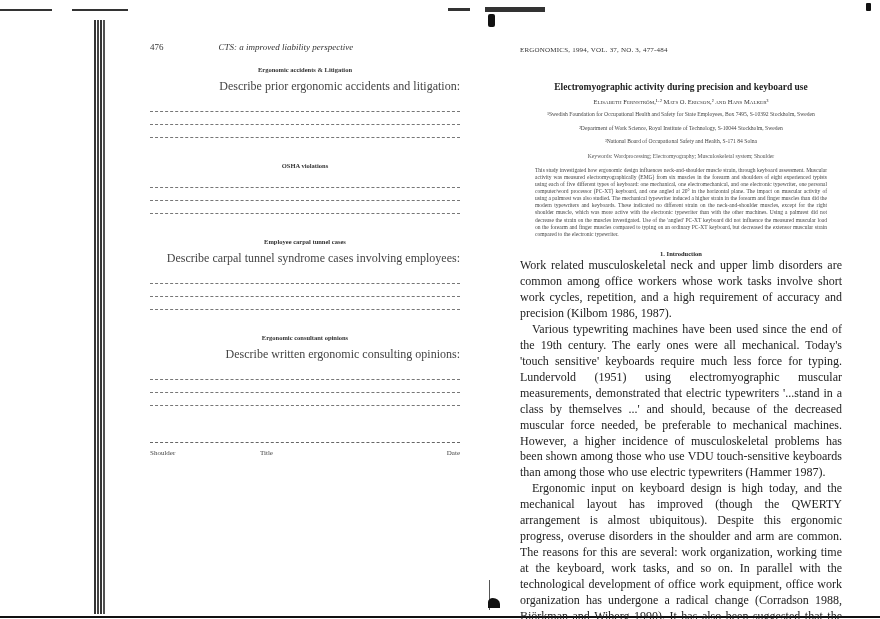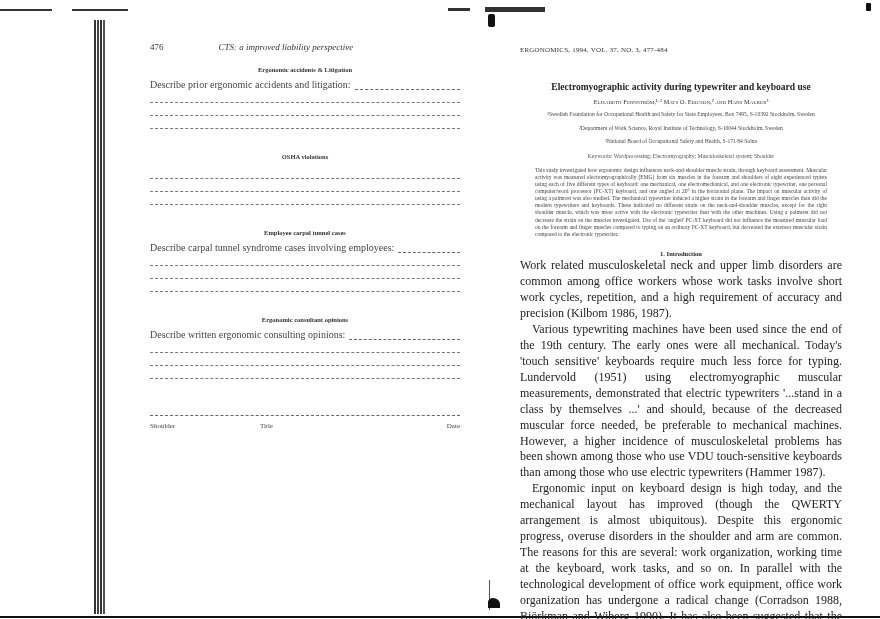--- a/index.html
+++ b/index.html
@@ -9,21 +9,21 @@
     background:repeating-linear-gradient(90deg,#111 0 2px,#fff 2px 3px,#222 3px 5px,#fff 5px 6px,#111 6px 8px,#fff 8px 9px,#333 9px 11px,#fff 11px 14px);opacity:.85;}
   .scan-top{position:absolute;height:2px;background:#333;}
   .bottom-line{position:absolute;left:0;top:616px;width:880px;height:2px;background:#111;}
   .blob{position:absolute;background:#111;border-radius:50%;}
   
   .lp{position:absolute;left:150px;top:42px;width:310px;font-size:8px;}
   .lp .hdr{display:flex;gap:55px;font-size:9px;color:#333;}
   .lp .hdr .rt{font-style:italic;}
   .sec{margin-top:14px;}
   .sec-title{text-align:center;font-weight:bold;font-size:6.5px;color:#333;margin-bottom:6px;}
-  .prompt{font-size:10px;color:#444;display:flex;align-items:flex-end;gap:4px;}
+  .prompt{font-size:12px;color:#444;display:flex;align-items:flex-end;gap:4px;flex-direction:column;}
   .prompt .fill{flex:1;border-bottom:1px dashed #666;height:6px;}
   .blank{border-bottom:1px dashed #777;height:12px;}
   .sig{display:flex;justify-content:space-between;border-top:1px dashed #666;margin-top:36px;padding-top:6px;font-size:7px;color:#444;}
   .sig span{width:90px;}
   
   .rp{position:absolute;left:520px;top:46px;width:322px;}
   .journal{font-size:7px;color:#333;letter-spacing:.2px;}
   .title{text-align:center;font-weight:bold;font-size:9.5px;margin-top:28px;}
   .authors{text-align:center;font-size:6.5px;margin-top:6px;font-variant:small-caps;color:#333;}
   .aff{text-align:center;font-size:5.6px;color:#444;margin-top:6px;line-height:1.35;}
@@ -97,21 +97,21 @@
 
   <div class="sig">
     <span>Shoulder</span>
     <span style="text-align:left">Title</span>
     <span style="text-align:right">Date</span>
   </div>
 </div>
 
 <div class="rp">
   <div class="journal">ERGONOMICS, 1994, VOL. 37, NO. 3, 477-484</div>
-  <div class="title">Electromyographic activity during typewriter and keyboard use</div>
+  <div class="title">Electromyographic activity during precision and keyboard use</div>
   <div class="authors">Elisabeth Fernström,¹·² Mats O. Ericson,² and Hans Malker³</div>
   <div class="aff">¹Swedish Foundation for Occupational Health and Safety for State Employees, Box 7495, S-10392 Stockholm, Sweden</div>
   <div class="aff">²Department of Work Science, Royal Institute of Technology, S-10044 Stockholm, Sweden</div>
   <div class="aff">³National Board of Occupational Safety and Health, S-171 84 Solna</div>
   <div class="kw">Keywords: Wordprocessing; Electromyography; Musculoskeletal system; Shoulder</div>
   <div class="abstract">This study investigated how ergonomic design influences neck-and-shoulder muscle strain, through keyboard assessment. Muscular activity was measured electromyographically (EMG) from six muscles in the forearm and shoulders of eight experienced typists using each of five different types of keyboard: one mechanical, one electromechanical, and one electronic typewriter, one personal computer/word processor (PC-XT) keyboard, and one angled at 20° in the horizontal plane. The impact on muscular activity of using a palmrest was also studied. The mechanical typewriter induced a higher strain in the forearm and finger muscles than did the modern typewriters and keyboards. These indicated no different strain on the neck-and-shoulder muscles, except for the right shoulder muscle, which was more active with the electronic typewriter than with the other machines. Using a palmrest did not decrease the strain on the muscles investigated. Use of the 'angled' PC-XT keyboard did not influence the measured muscular load on the forearm and finger muscles compared to typing on an ordinary PC-XT keyboard, but decreased the extensor muscular strain compared to the electronic typewriter.</div>
   <div class="intro-h">1.   Introduction</div>
   <div class="body">
     <p class="first">Work related musculoskeletal neck and upper limb disorders are common among office workers whose work tasks involve short work cycles, repetition, and a high requirement of accuracy and precision (Kilbom 1986, 1987).</p>
     <p>Various typewriting machines have been used since the end of the 19th century. The early ones were all mechanical. Today's 'touch sensitive' keyboards require much less force for typing. Lundervold (1951) using electromyographic muscular measurements, demonstrated that electric typewriters '...stand in a class by themselves ...' and should, because of the decreased muscular force needed, be preferable to mechanical machines. However, a higher incidence of musculoskeletal problems has been shown among those who use VDU touch-sensitive keyboards than among those who use electric typewriters (Hammer 1987).</p>

